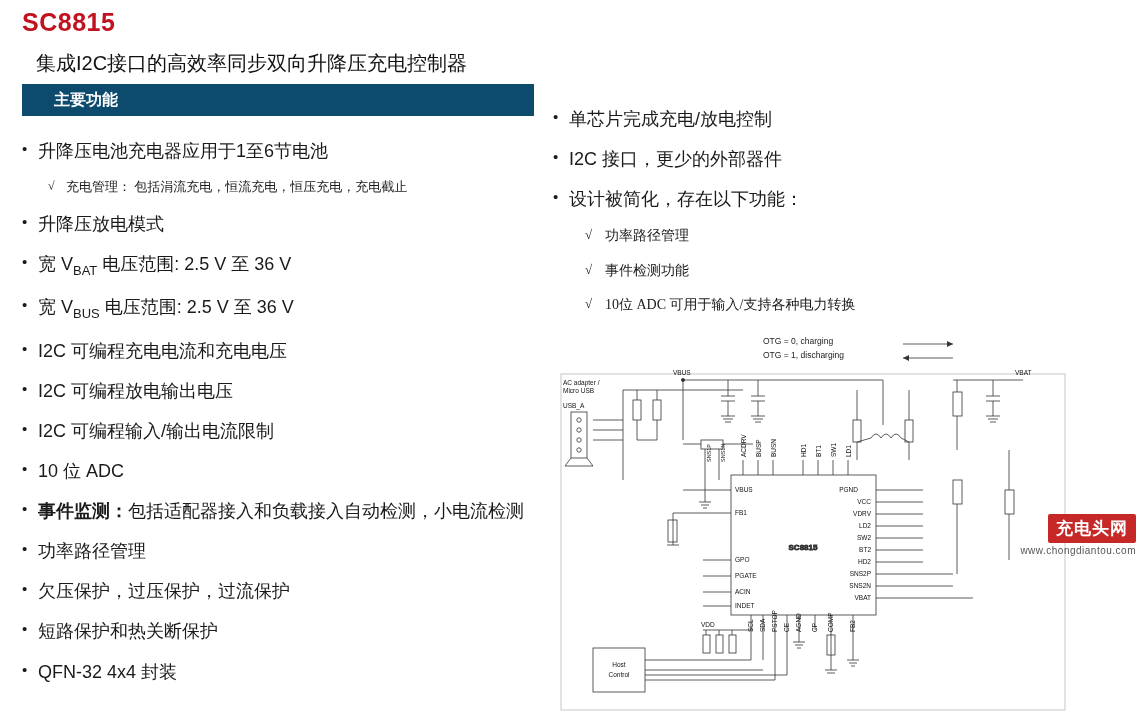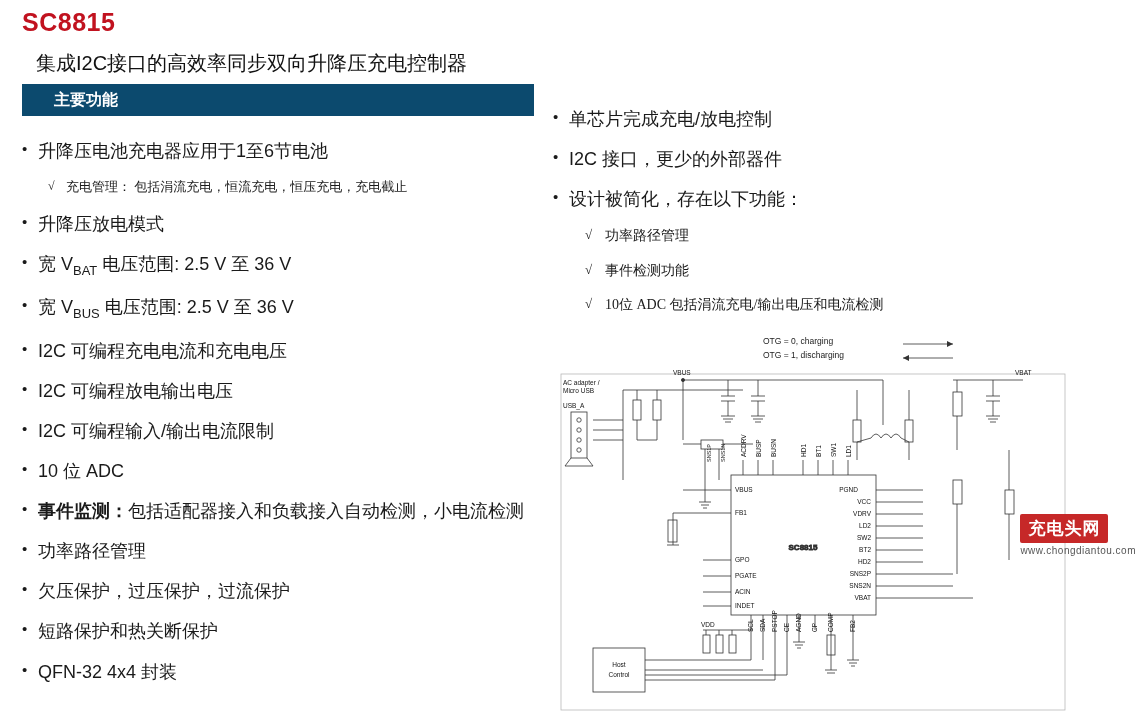--- a/index.html
+++ b/index.html
@@ -65,21 +65,21 @@
   sub{font-size:0.72em;}
 
   
   .diagram-wrap{
     position:absolute;left:553px;top:330px;width:520px;height:385px;
   }
   .otg-note{
     position:absolute;left:210px;top:4px;font-size:8.5px;color:#222;line-height:1.7;
   }
   .wm{
-    position:absolute;right:8px;bottom:4px;text-align:left;margin-left:16px;
+    position:absolute;right:8px;bottom:4px;text-align:right;margin-left:16px;
   }
   .wm-box{
     display:inline-block;background:#c62828;color:#fff;font-weight:bold;
     font-size:17px;padding:3px 8px;letter-spacing:1px;border-radius:2px;
   }
   .wm-url{font-size:10px;color:#555;margin-top:2px;letter-spacing:0.5px;}
   svg{display:block;}
   .diagram-svg text{font-family:"Liberation Sans", sans-serif;}
 </style>
 </head>
@@ -110,21 +110,21 @@
     </ul>
   </div>
 
   <div class="col-right rt">
     <ul class="feat">
       <li>单芯片完成充电/放电控制</li>
       <li>I2C 接口，更少的外部器件</li>
       <li>设计被简化，存在以下功能：</li>
       <li class="sub">功率路径管理</li>
       <li class="sub">事件检测功能</li>
-      <li class="sub">10位 ADC 包括涓流充电/输出电压和电流检测</li>
+      <li class="sub">10位 ADC 可用于输入/支持各种电力转换</li>
     </ul>
   </div>
 
   <div class="diagram-wrap">
     <svg class="diagram-svg" width="520" height="385" viewBox="0 0 520 385">
       <g stroke="#333" stroke-width="0.8" fill="none">
 
         <line x1="350" y1="14" x2="400" y2="14"></line>
         <polygon points="400,14 394,11 394,17" fill="#333" stroke="none"></polygon>
         <line x1="350" y1="28" x2="400" y2="28"></line>

